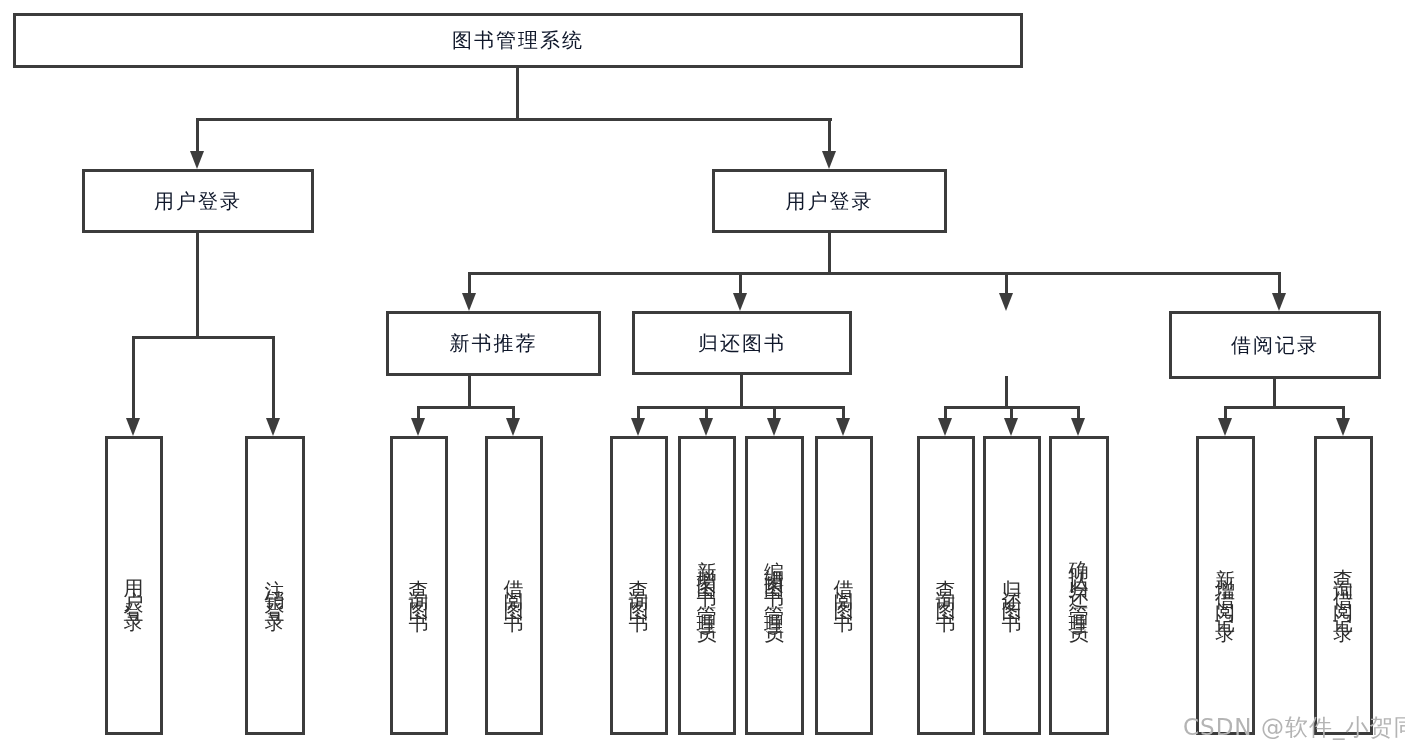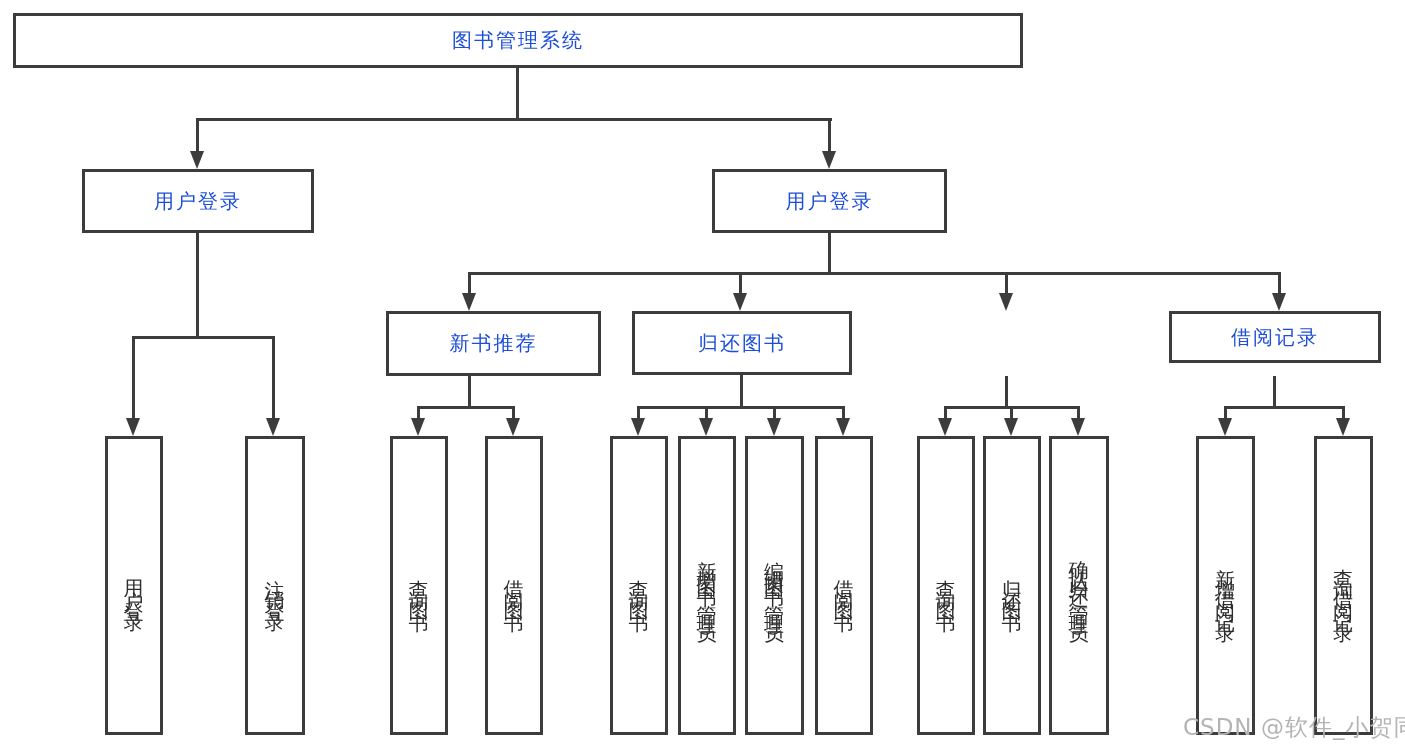--- a/index.html
+++ b/index.html
@@ -5,21 +5,21 @@
   html,body { margin:0; padding:0; background:#ffffff; }
   #stage {
     position:relative; width:1405px; height:747px; background:#ffffff;
     font-family:"DejaVu Sans","Liberation Sans",sans-serif;
     color:#2e2e2e; overflow:hidden;
   }
   .node {
     position:absolute; box-sizing:border-box;
     background:#ffffff; border:3px solid #3c3c3c;
     display:flex; align-items:center; justify-content:center;
-    font-size:20px; letter-spacing:2px; color:#1d4ed8;
+    font-size:20px; letter-spacing:2px; color:#0f172a;
   }
   .leaf {
     position:absolute; box-sizing:border-box; top:436px; height:299px;
     background:#ffffff; border:3px solid #3c3c3c;
     display:flex; align-items:center; justify-content:center;
   }
   .vtext {
     writing-mode:vertical-rl; text-orientation:mixed;
     font-size:20px; letter-spacing:11px; line-height:1;
     white-space:nowrap; color:#2e2e2e;
@@ -79,21 +79,21 @@
   <div class="arrow" style="left:999px; top:293px;"></div>
   <div class="vline" style="left:1278px; top:272px; height:22px;"></div>
   <div class="arrow" style="left:1272px; top:293px;"></div>
 
   <div class="node" style="left:362px; top:311px; width:215px; height:65px;margin-left:24px;">
     <span>新书推荐</span>
   </div>
   <div class="node" style="left:632px; top:311px; width:220px; height:64px;">
     <span>归还图书</span>
   </div>
-  <div class="node" style="left:1169px; top:311px; width:212px; height:52px;">
+  <div class="node" style="left:1169px; top:311px; width:212px; height:68px;">
     <span>借阅记录</span>
   </div>
 
   <div class="vline" style="left:468px; top:376px; height:32px;"></div>
   <div class="hline" style="left:417px; top:406px; width:98px;"></div>
   <div class="vline" style="left:417px; top:406px; height:14px;"></div>
   <div class="arrow" style="left:411px; top:418px;"></div>
   <div class="vline" style="left:512px; top:406px; height:14px;"></div>
   <div class="arrow" style="left:506px; top:418px;"></div>
 

